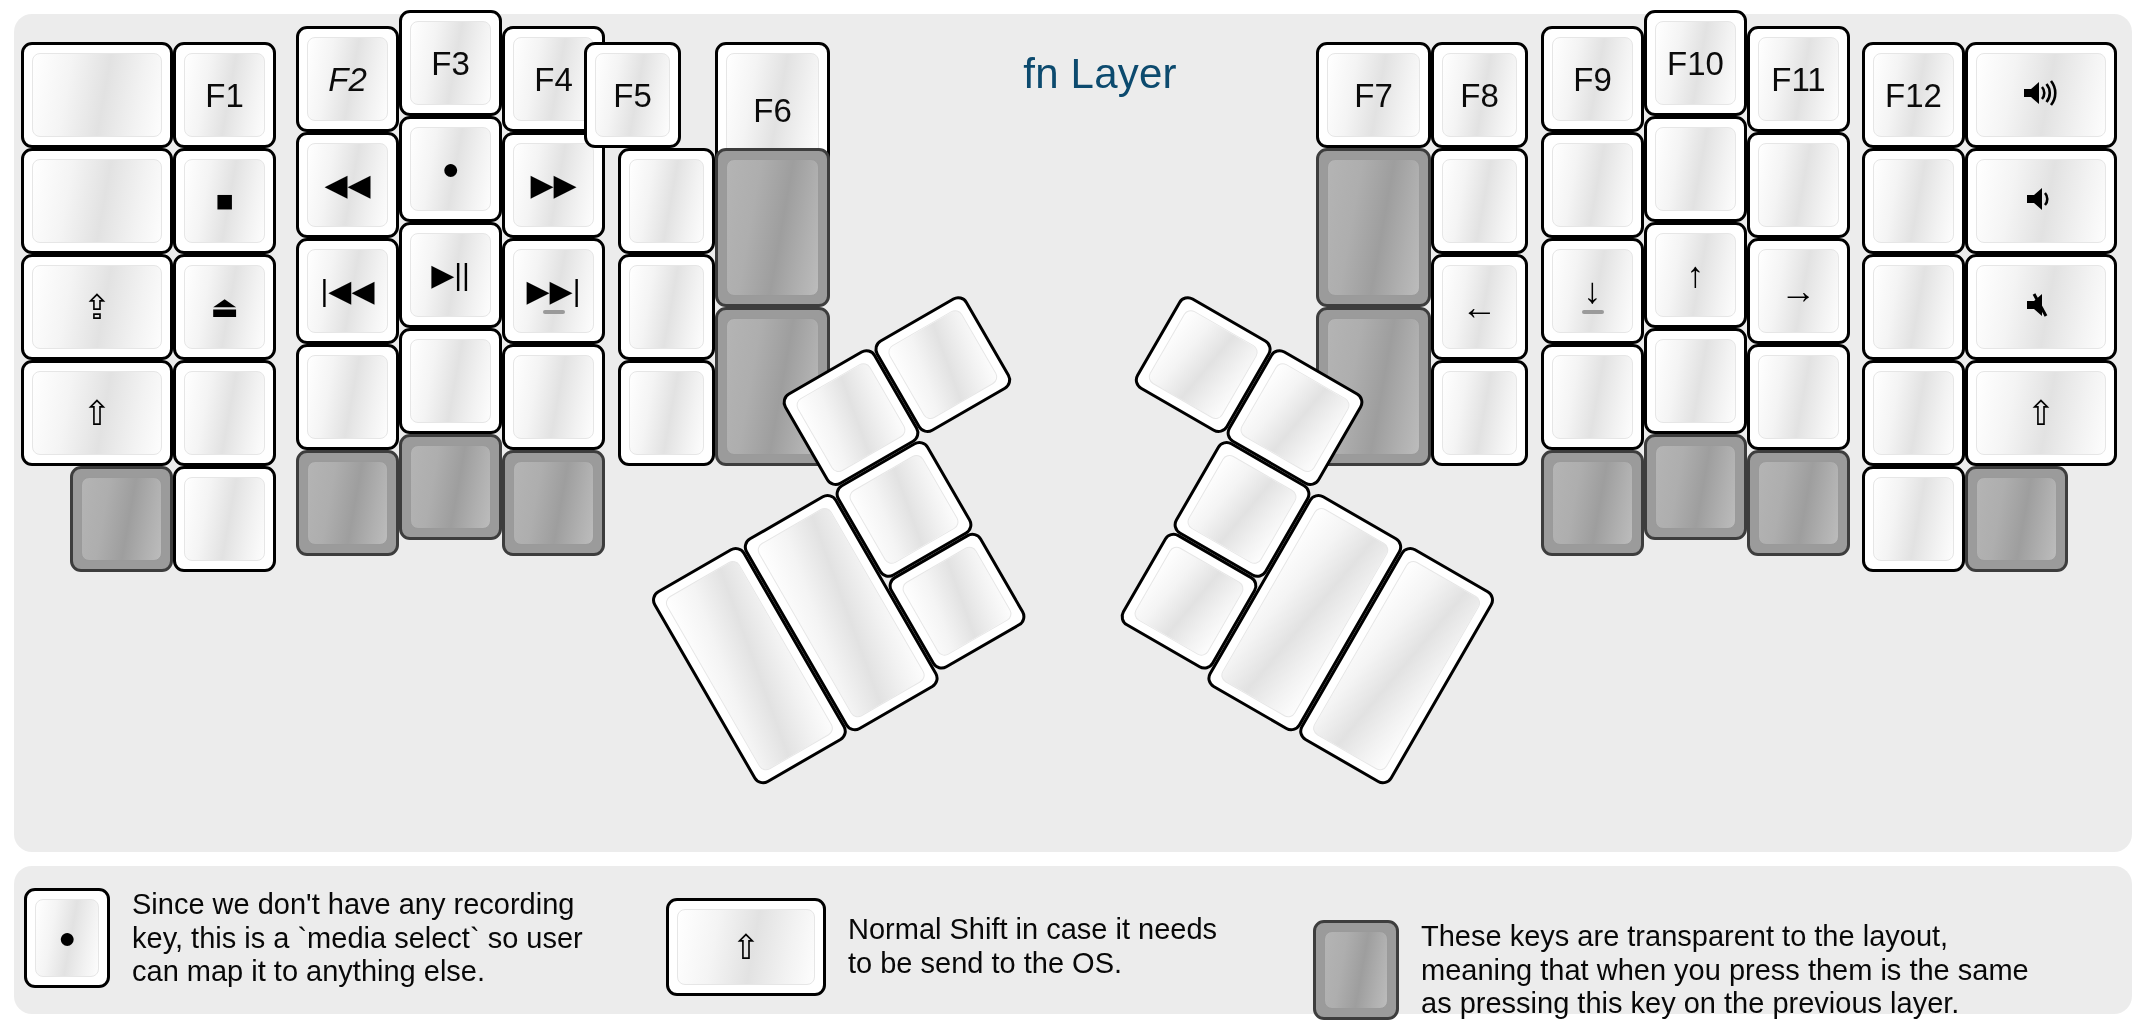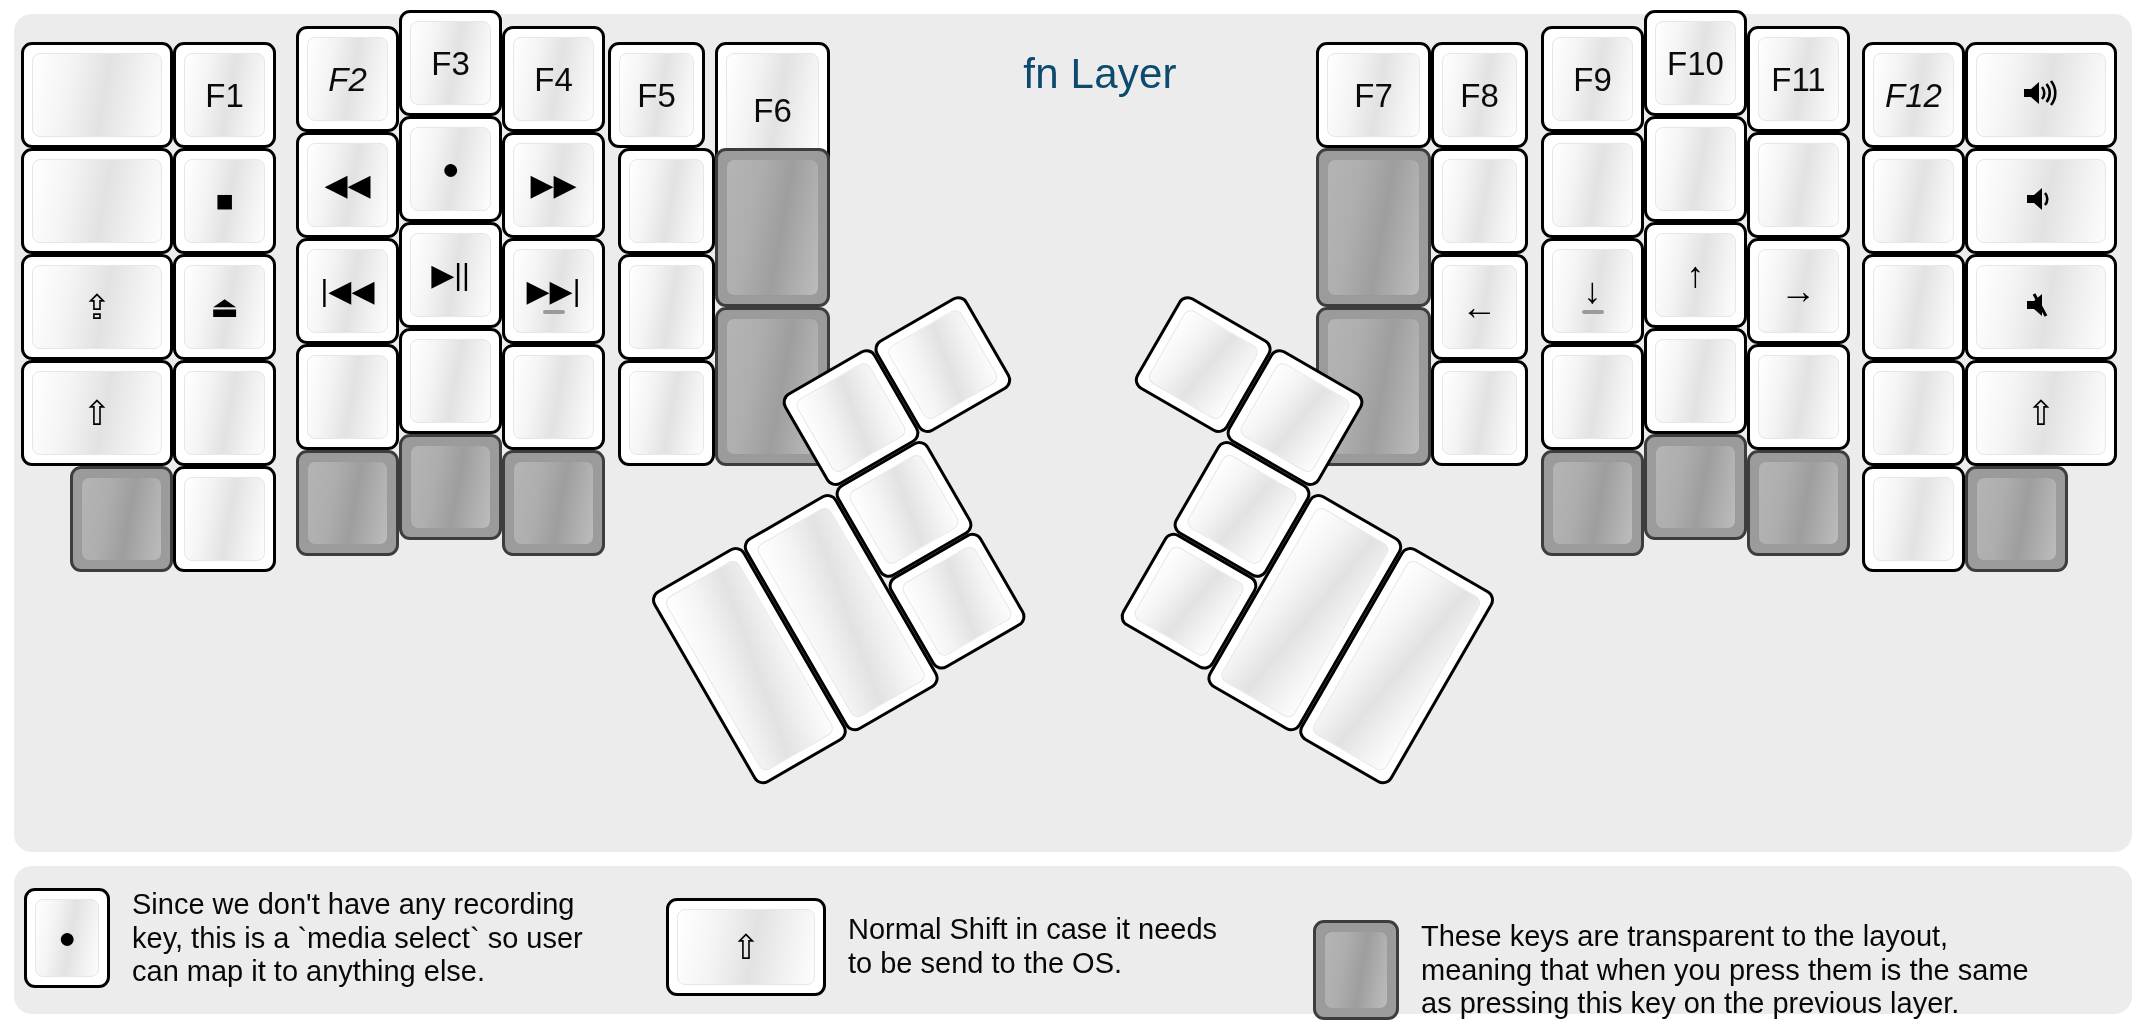--- a/index.html
+++ b/index.html
@@ -177,21 +177,21 @@
         <span class="homing"></span>
       </div>
     </div>
     <div class="key" style="left:502px;top:344px;width:103px;height:106px;">
       <div class="cap"></div>
     </div>
     <div class="key trans" style="left:502px;top:450px;width:103px;height:106px;">
       <div class="cap"></div>
     </div>
 
-    <div class="key" style="left:608px;top:42px;width:97px;height:106px;">
+    <div class="key" style="left:584px;top:42px;width:97px;height:106px;">
       <div class="cap">
         <span class="lbl">F5</span>
       </div>
     </div>
     <div class="key" style="left:618px;top:148px;width:97px;height:106px;">
       <div class="cap"></div>
     </div>
     <div class="key" style="left:618px;top:254px;width:97px;height:106px;">
       <div class="cap"></div>
     </div>
@@ -318,21 +318,21 @@
         <span class="glyph arrow">→</span>
       </div>
     </div>
     <div class="key" style="left:1747px;top:344px;width:103px;height:106px;">
       <div class="cap"></div>
     </div>
     <div class="key trans" style="left:1747px;top:450px;width:103px;height:106px;">
       <div class="cap"></div>
     </div>
 
-    <div class="key" style="left:1862px;top:42px;width:103px;height:106px;font-style:italic;">
+    <div class="key" style="left:1862px;top:42px;width:103px;height:106px;">
       <div class="cap">
         <span class="lbl">F12</span>
       </div>
     </div>
     <div class="key" style="left:1862px;top:148px;width:103px;height:106px;">
       <div class="cap"></div>
     </div>
     <div class="key" style="left:1862px;top:254px;width:103px;height:106px;">
       <div class="cap"></div>
     </div>

